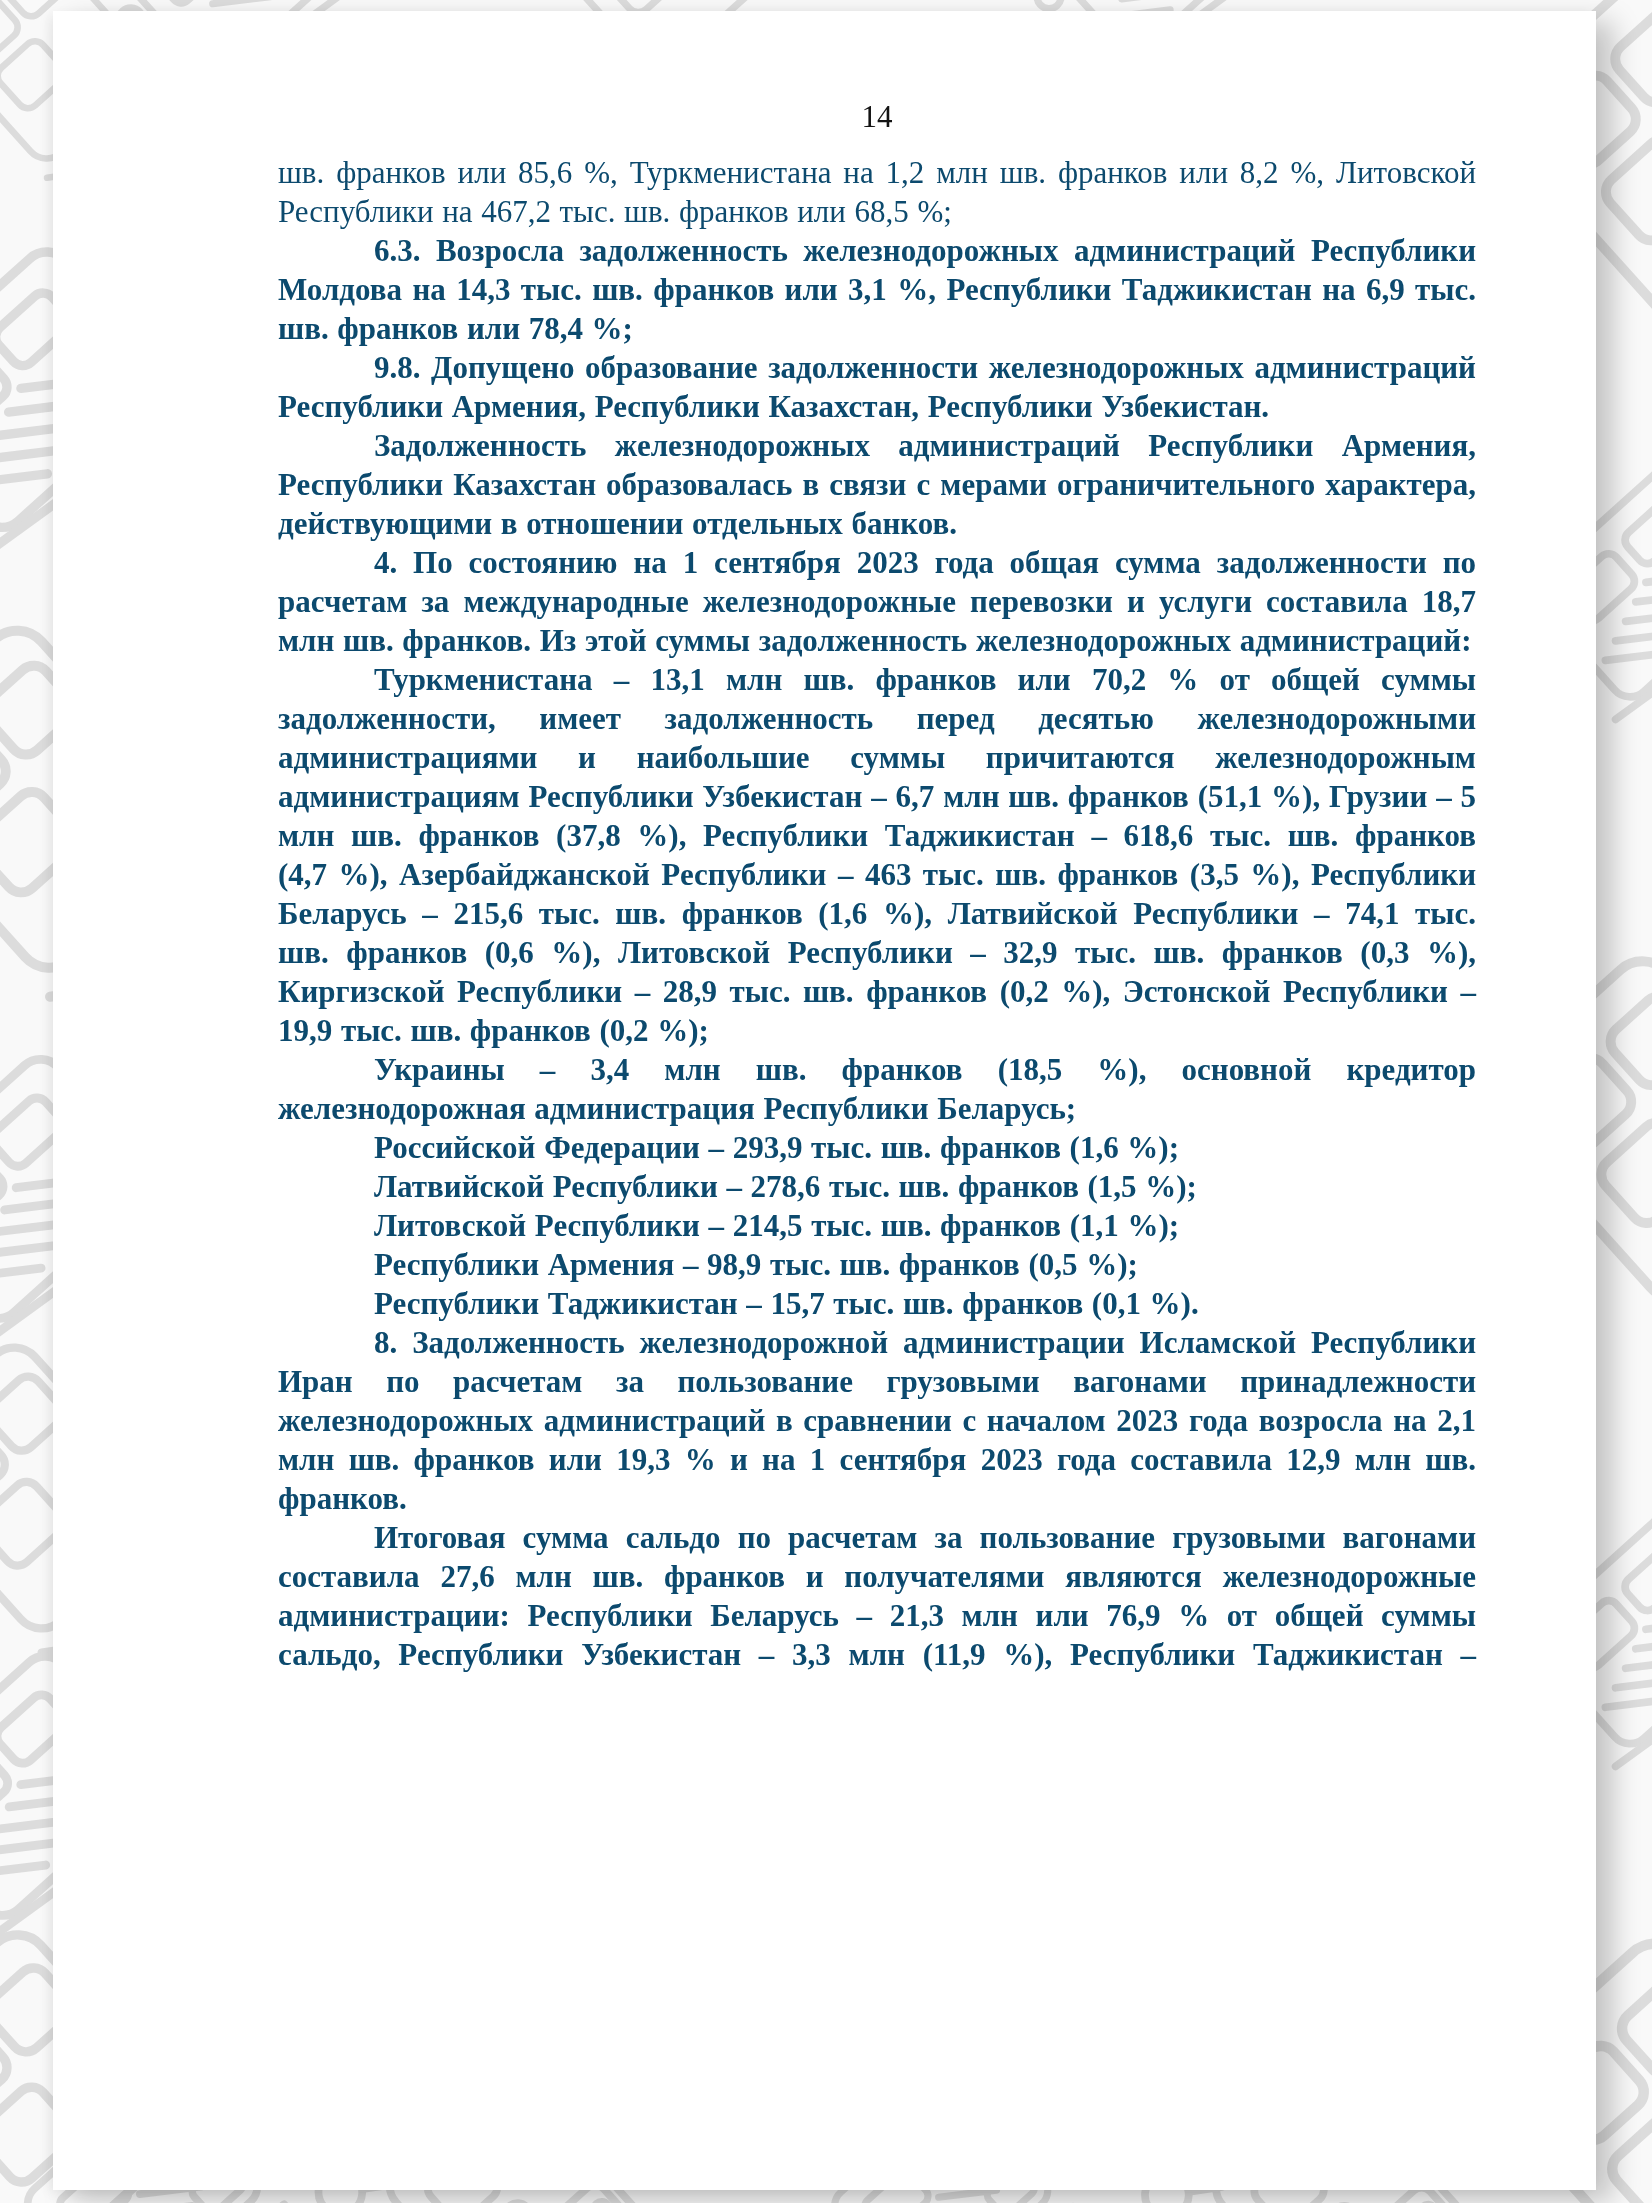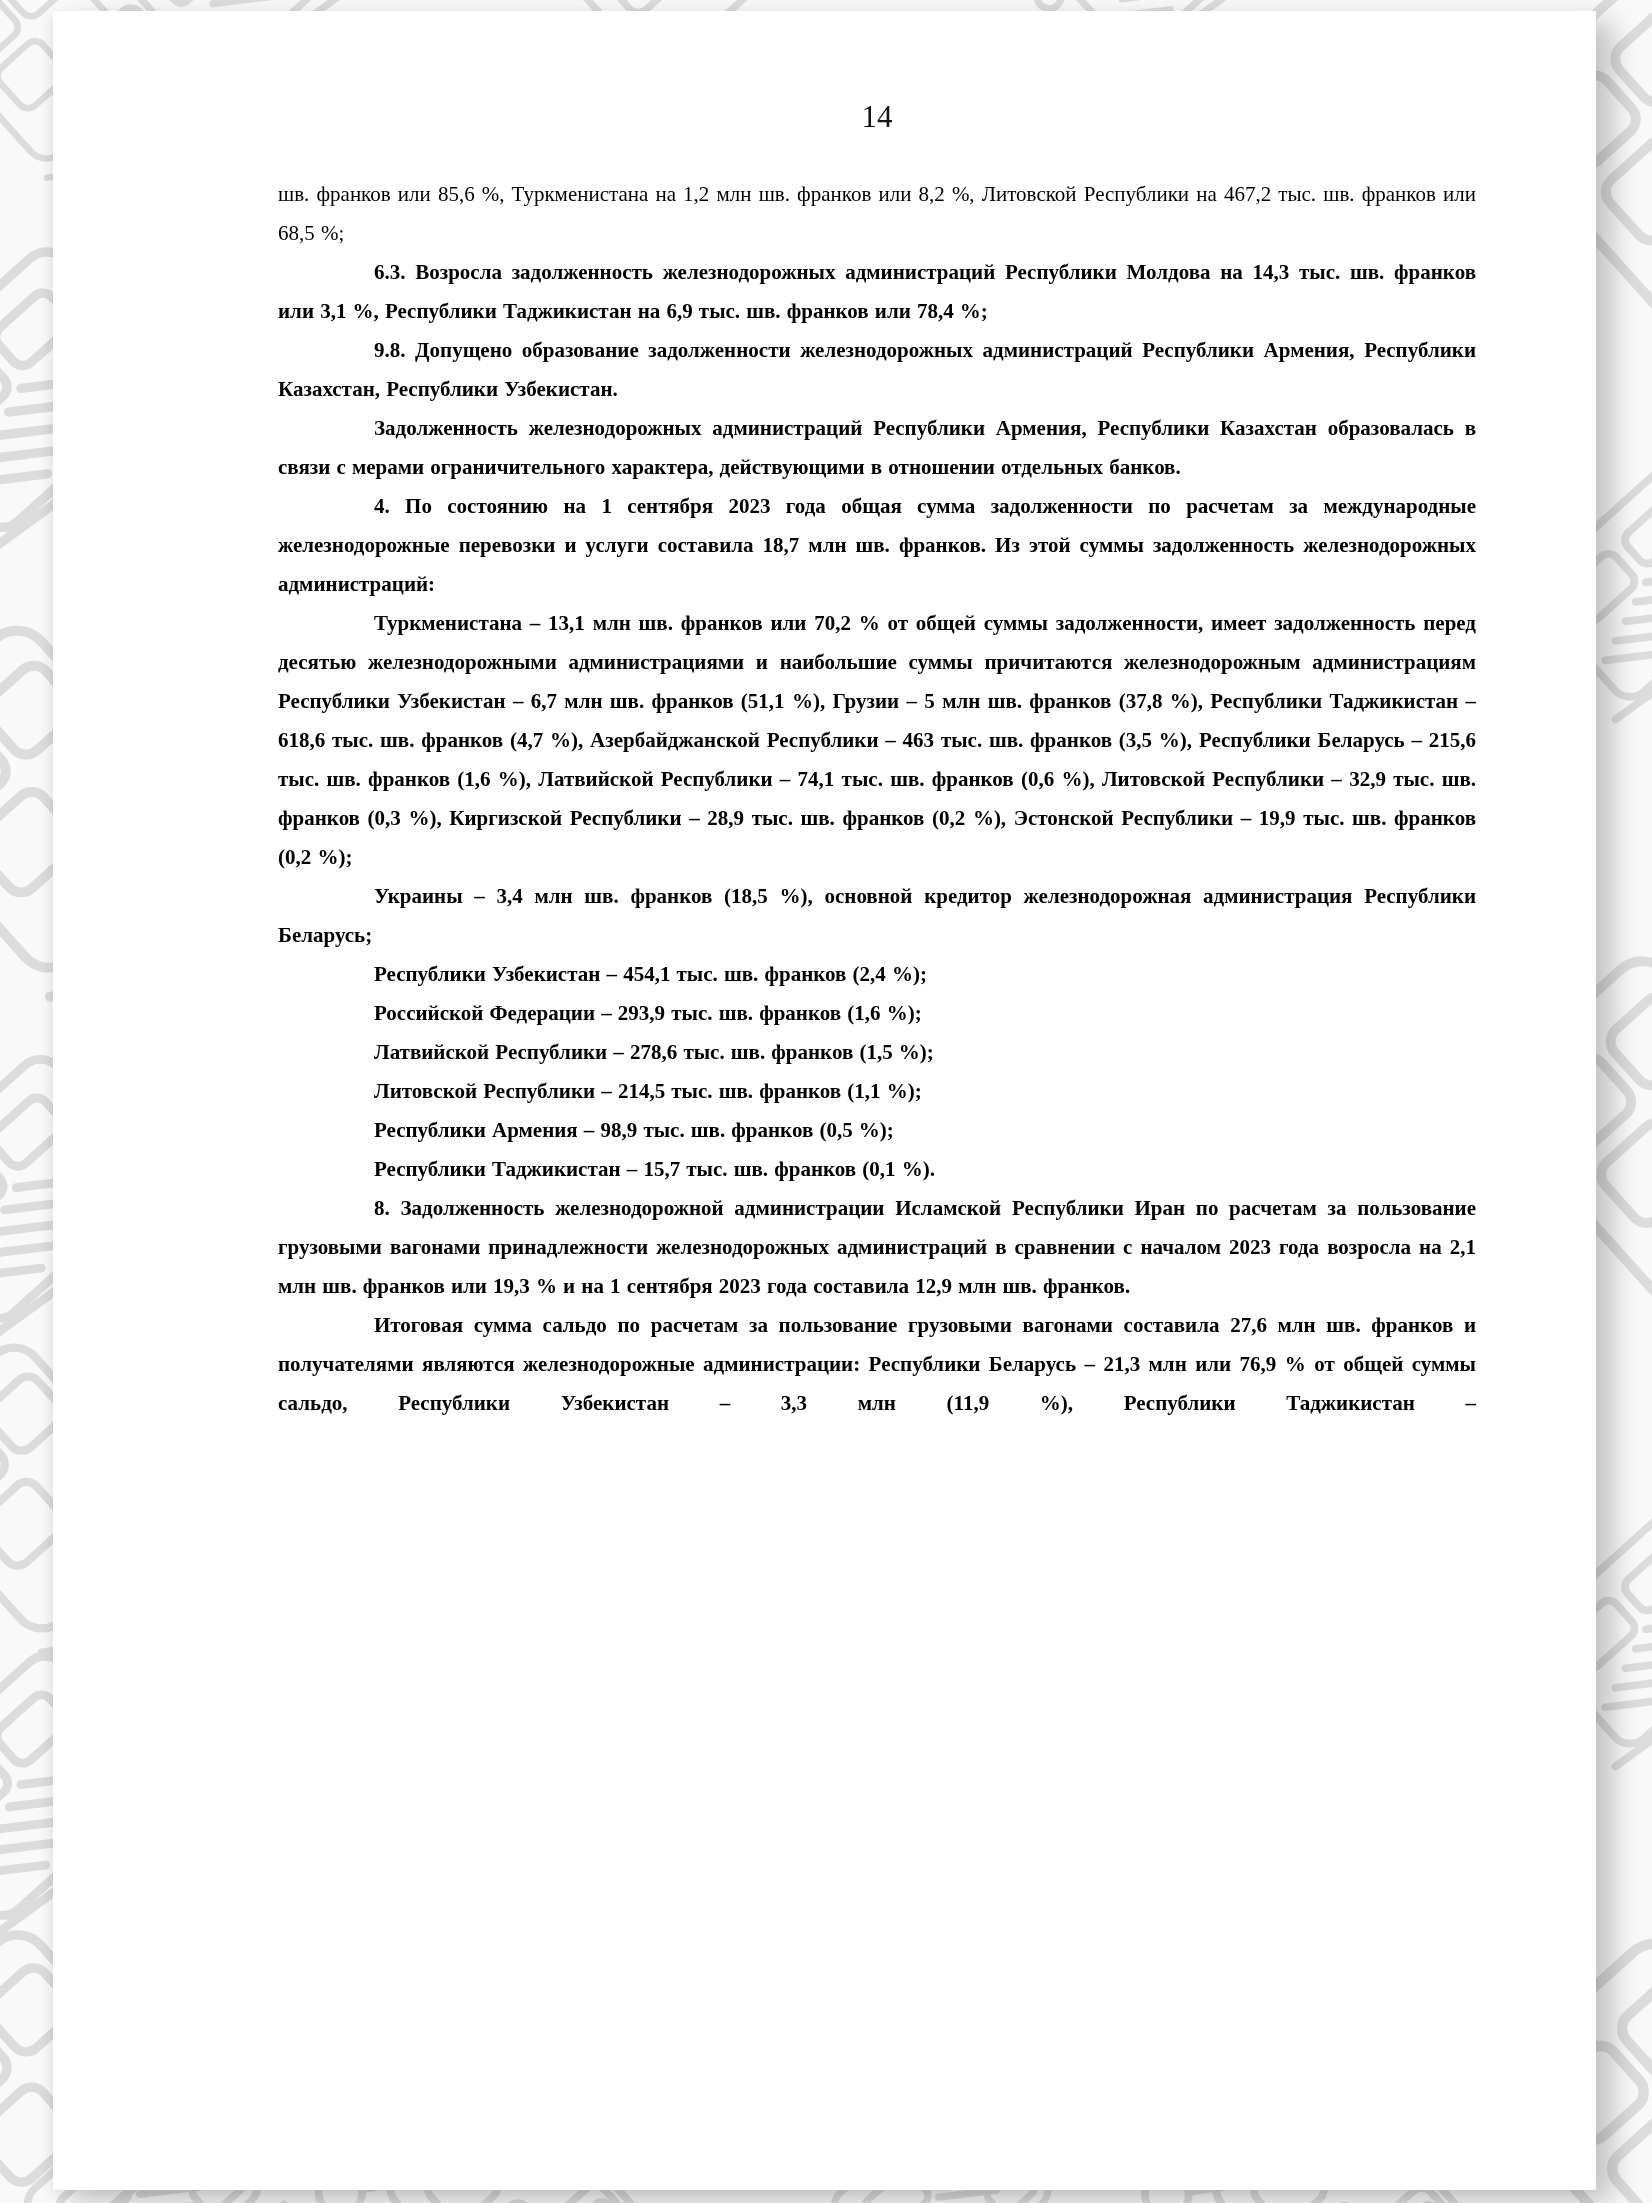--- a/index.html
+++ b/index.html
@@ -37,25 +37,25 @@
     top: 86px;
     width: 1198px;
     text-align: center;
     font-size: 31px;
     line-height: 39px;
     color: #131313;
   }
   .content {
     position: absolute;
     left: 225px;
-    top: 164px;
+    top: 142px;
     width: 1198px;
-    font-size: 21px;
+    font-size: 31px;
     line-height: 39px;
-    color: #000000;
+    color: #0c4a6e;
     text-align: justify;
   }
   .content p {
     margin: 0;
     padding: 0;
     word-spacing: 0.9px;
   }
   .content p.indent { text-indent: 96px; font-weight: bold; }
   .content p.justify-last { text-align-last: justify; }
 </style>
@@ -123,21 +123,20 @@
     <div class="page-number">14</div>
 
     <div class="content">
       <p>шв. франков или 85,6&nbsp;%, Туркменистана на 1,2 млн шв. франков или 8,2&nbsp;%, Литовской Республики на 467,2 тыс. шв. франков или 68,5&nbsp;%;</p>
       <p class="indent">6.3. Возросла задолженность железнодорожных администраций Республики Молдова на 14,3 тыс. шв. франков или 3,1&nbsp;%, Республики Таджикистан на 6,9 тыс. шв. франков или 78,4&nbsp;%;</p>
       <p class="indent">9.8. Допущено образование задолженности железнодорожных администраций Республики Армения, Республики Казахстан, Республики Узбекистан.</p>
       <p class="indent">Задолженность железнодорожных администраций Республики Армения, Республики Казахстан образовалась в связи с мерами ограничительного характера, действующими в отношении отдельных банков.</p>
       <p class="indent">4. По состоянию на 1 сентября 2023 года общая сумма задолженности по расчетам за международные железнодорожные перевозки и услуги составила 18,7 млн шв. франков. Из этой суммы задолженность железнодорожных администраций:</p>
       <p class="indent">Туркменистана – 13,1 млн шв. франков или 70,2&nbsp;% от общей суммы задолженности, имеет задолженность перед десятью железнодорожными администрациями и наибольшие суммы причитаются железнодорожным администрациям Республики Узбекистан – 6,7 млн шв. франков (51,1&nbsp;%), Грузии – 5 млн шв. франков (37,8&nbsp;%), Республики Таджикистан – 618,6 тыс. шв. франков (4,7&nbsp;%), Азербайджанской Республики – 463 тыс. шв. франков (3,5&nbsp;%), Республики Беларусь – 215,6 тыс. шв. франков (1,6&nbsp;%), Латвийской Республики – 74,1 тыс. шв.&nbsp;франков (0,6&nbsp;%), Литовской Республики – 32,9 тыс. шв. франков (0,3&nbsp;%), Киргизской Республики – 28,9 тыс. шв. франков (0,2&nbsp;%), Эстонской Республики – 19,9 тыс. шв. франков (0,2&nbsp;%);</p>
       <p class="indent">Украины – 3,4 млн шв. франков (18,5&nbsp;%), основной кредитор железнодорожная администрация Республики Беларусь;</p>
-      <p class="indent">Республики Узбекистан – 454,1 тыс. шв. франков (2,4&nbsp;%);</p>
       <p class="indent">Российской Федерации – 293,9 тыс. шв. франков (1,6&nbsp;%);</p>
       <p class="indent">Латвийской Республики – 278,6 тыс. шв. франков (1,5&nbsp;%);</p>
       <p class="indent">Литовской Республики – 214,5 тыс. шв. франков (1,1&nbsp;%);</p>
       <p class="indent">Республики Армения – 98,9 тыс. шв. франков (0,5&nbsp;%);</p>
       <p class="indent">Республики Таджикистан – 15,7 тыс. шв. франков (0,1&nbsp;%).</p>
       <p class="indent">8. Задолженность железнодорожной администрации Исламской Республики Иран по расчетам за пользование грузовыми вагонами принадлежности железнодорожных администраций в сравнении с началом 2023 года возросла на 2,1 млн шв. франков или 19,3&nbsp;% и на 1 сентября 2023 года составила 12,9 млн шв. франков.</p>
       <p class="indent justify-last">Итоговая сумма сальдо по расчетам за пользование грузовыми вагонами составила 27,6 млн шв. франков и получателями являются железнодорожные администрации: Республики Беларусь – 21,3 млн или 76,9&nbsp;% от общей суммы сальдо, Республики Узбекистан – 3,3 млн (11,9&nbsp;%), Республики Таджикистан –</p>
     </div>
 
   </div>

